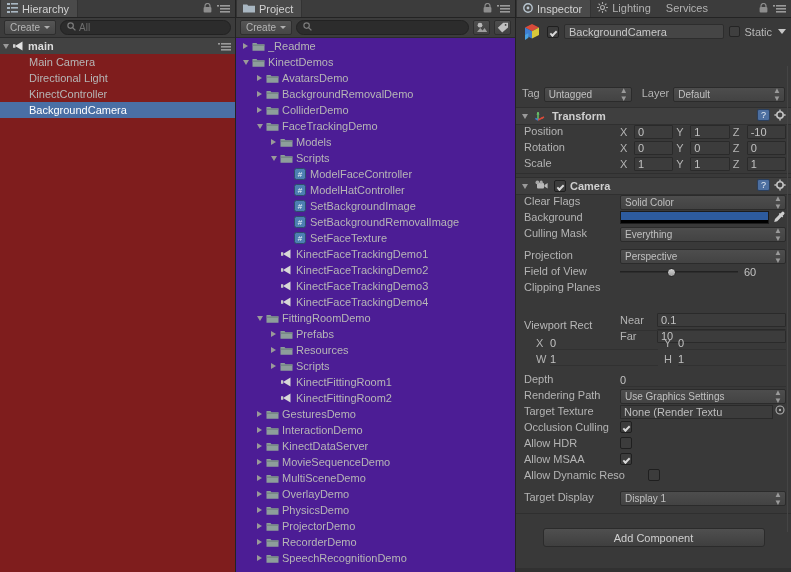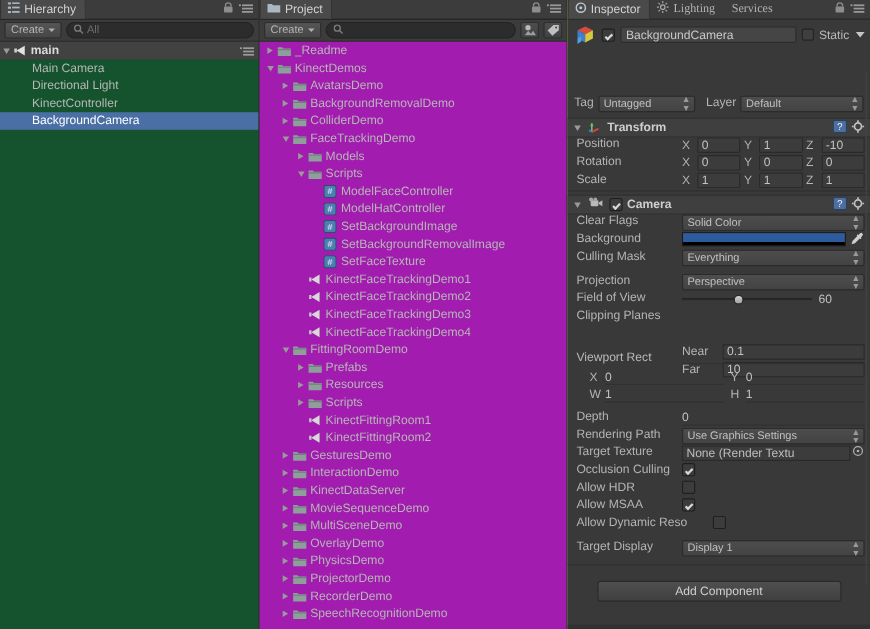--- a/index.html
+++ b/index.html
@@ -24,21 +24,21 @@
     height:18px; display:flex; align-items:center; gap:4px;
     padding:0 8px 0 6px; font-size:11px; color:#b2b2b2;
     background:transparent; border-right:1px solid transparent;
     white-space:nowrap;
   }
   .ptab.active{
     background:#4a4a4a; color:#d2d2d2;
     border-left:1px solid #333; border-right:1px solid #333; border-top:1px solid #555;
     border-radius:2px 2px 0 0;
   }
-  .ptab.plain{ background:transparent;font-family:Liberation Serif, serif; }
+  .ptab.plain{ background:transparent; }
   .tabspacer{ flex:1; }
   .tabicons{ display:flex; align-items:center; gap:5px; padding:0 5px 2px 0; }
 
   
   .toolbar{
     height:20px; flex:0 0 20px; display:flex; align-items:center;
     background:#3c3c3c; padding:0 4px; gap:4px;
     border-bottom:1px solid #2b2b2b;
   }
   .createbtn{
@@ -67,27 +67,27 @@
     width:11px; flex:0 0 11px; display:flex; align-items:center; justify-content:center;
   }
   .arrow i{ display:block; width:0;height:0; }
   .arrow.closed i{ border-top:3.5px solid transparent;border-bottom:3.5px solid transparent;border-left:5px solid #9a9a9a; }
   .arrow.open i{ border-left:3.5px solid transparent;border-right:3.5px solid transparent;border-top:5px solid #9a9a9a; }
   .ico{ width:14px; flex:0 0 14px; display:flex;align-items:center;justify-content:center; margin-right:3px;}
   .lbl{ overflow:hidden; text-overflow:clip; }
 
   
   #hierarchy{ width:236px; flex:0 0 236px; border-right:1px solid #232323; }
-  #hierarchy .treearea{ background:#14532d; }
+  #hierarchy .treearea{ background:#7f1d1d; }
   .hsceneRow{ background:#424242; }
   .hmenu{ margin-left:auto; display:flex; align-items:center; }
 
   
   #project{ width:280px; flex:0 0 280px; border-right:1px solid #232323; }
-  #project .treearea{ background:#a21caf; }
+  #project .treearea{ background:#4c1d95; }
 
   
   #inspector{ flex:1; background:#bef264; }
   .inspbody{ flex:1; overflow:hidden; background:#393939; }
 
   
   .gohead{ display:flex; align-items:center; height:24px; padding:3px 5px 0 6px; gap:5px; }
   .cubeicon{ width:20px;height:20px;flex:0 0 20px; }
   .chk{
     width:12px;height:12px;flex:0 0 12px;background:#3c3c3c;border:1px solid #1f1f1f;border-radius:2px;

